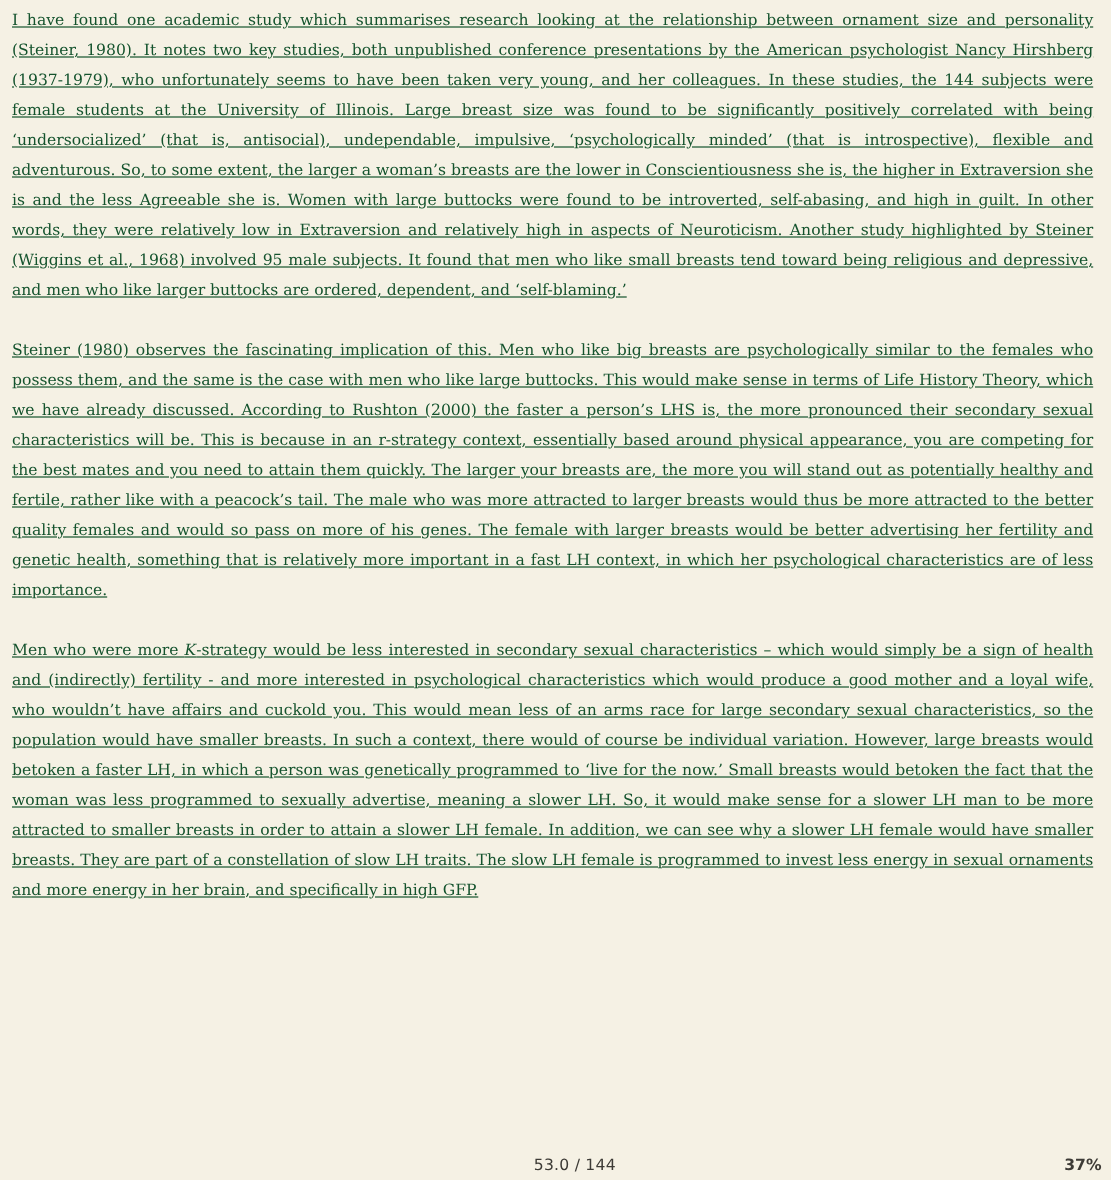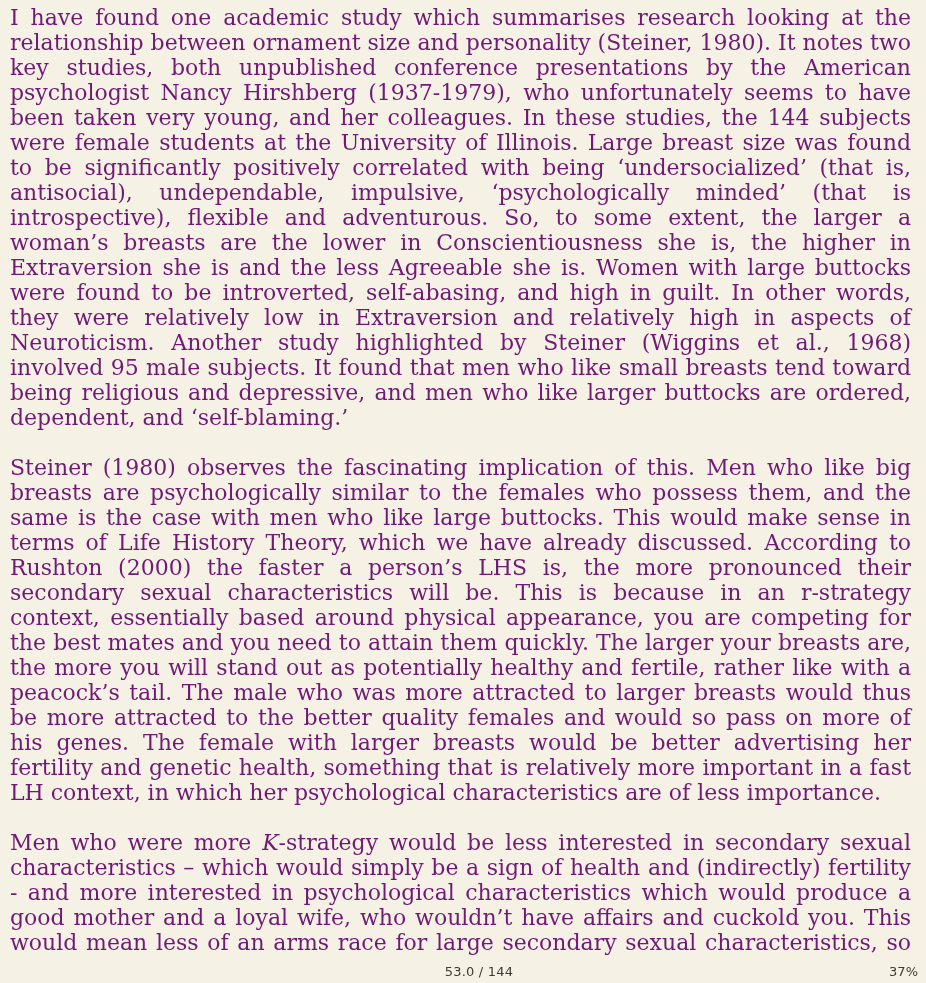--- a/index.html
+++ b/index.html
@@ -17,24 +17,25 @@
     width: 100%;
     height: 100%;
     position: relative;
   }
   .book-text {
     box-sizing: border-box;
     padding: 5px 15px 0 10px;
     height: 955px;
     overflow: hidden;
     font-family: "DejaVu Serif", "Liberation Serif", serif;
-    font-size: 22px;
+    font-size: 13px;
     line-height: 25px;
-    color: #701a75;
+    color: #14532d;
     text-align: justify;
+    text-decoration: underline;
   }
   .book-text p {
     margin: 0 0 25px 0;
     padding: 0;
   }
   .book-text .ital {
     font-style: italic;
   }
   .reader-footer {
     position: absolute;
@@ -52,20 +53,21 @@
     right: 0;
     bottom: 4px;
     text-align: center;
     letter-spacing: 0.2px;
     margin-left: 32px;
   }
   .percent-read {
     position: absolute;
     right: 8px;
     bottom: 4px;
+    font-weight: bold;
   }
 </style>
 </head>
 <body>
 
 <div class="reader-page">
 
   <div class="book-text">
     <p>I have found one academic study which summarises research looking at the relationship between ornament size and personality (Steiner, 1980). It notes two key studies, both unpublished conference presentations by the American psychologist Nancy Hirshberg (1937-1979), who unfortunately seems to have been taken very young, and her colleagues. In these studies, the 144 subjects were female students at the University of Illinois. Large breast size was found to be significantly positively correlated with being ‘undersocialized’ (that is, antisocial), undependable, impulsive, ‘psychologically minded’ (that is introspective), flexible and adventurous. So, to some extent, the larger a woman’s breasts are the lower in Conscientiousness she is, the higher in Extraversion she is and the less Agreeable she is. Women with large buttocks were found to be introverted, self-abasing, and high in guilt. In other words, they were relatively low in Extraversion and relatively high in aspects of Neuroticism. Another study highlighted by Steiner (Wiggins et al., 1968) involved 95 male subjects. It found that men who like small breasts tend toward being religious and depressive, and men who like larger buttocks are ordered, dependent, and ‘self-blaming.’</p>
 

